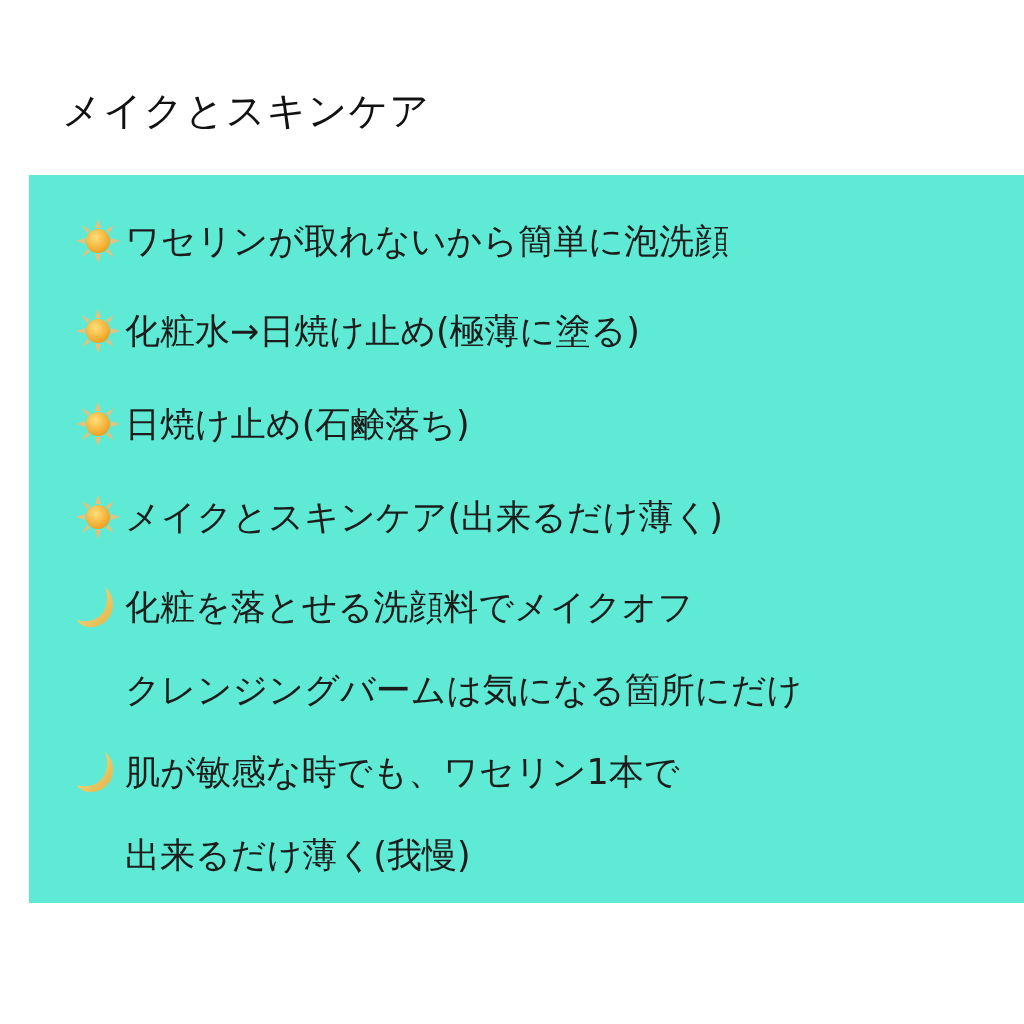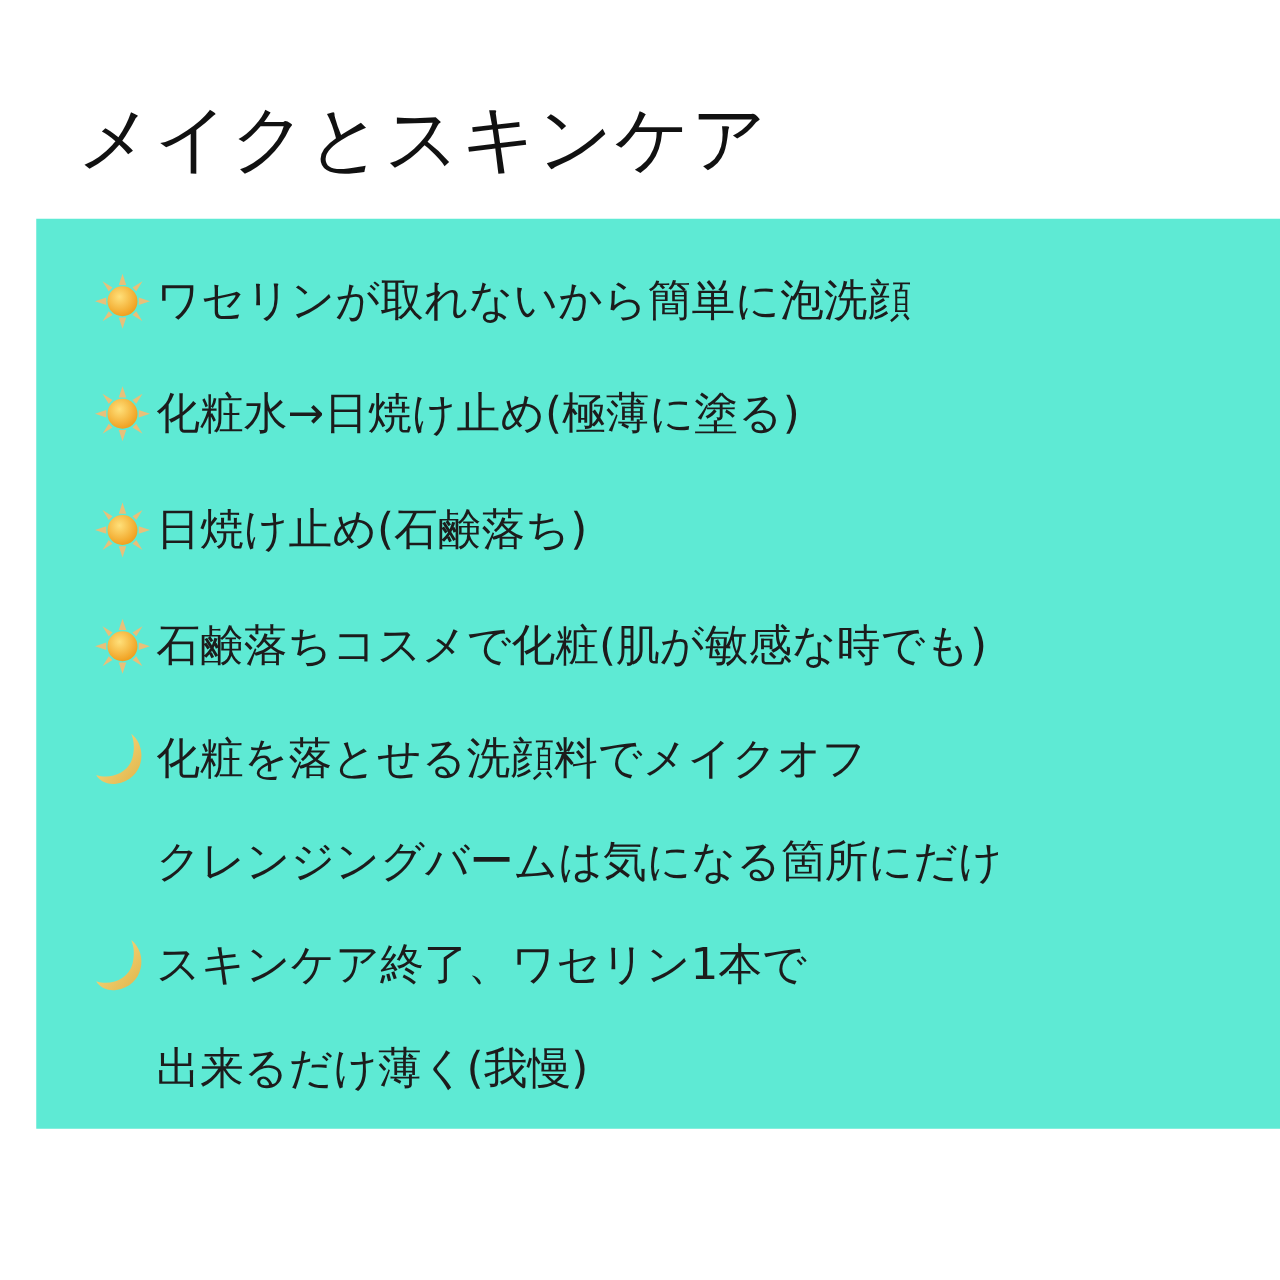--- a/index.html
+++ b/index.html
@@ -2,21 +2,21 @@
 <html><head>
 <meta charset="utf-8">
 <style>
   html, body { margin: 0; padding: 0; }
   body {
     width: 1024px; height: 1024px; background: #ffffff; position: relative; overflow: hidden;
     font-family: "DejaVu Sans", sans-serif; color: #1a1a1a;
   }
   .title {
     position: absolute; left: 62px; top: 76px;
-    font-size: 59px; line-height: 70px; letter-spacing: 1px; color: #111;
+    font-size: 39px; line-height: 70px; letter-spacing: 1px; color: #111;
   }
   .panel {
     position: absolute; left: 29px; top: 175px; width: 965px; height: 728px;
     background: #5eead4;
     padding-left: 33px;
   }
   .line {
     position: absolute; left: 0; height: 50px; display: flex; align-items: center;
     font-size: 35px; white-space: nowrap; color: #1c1c1c;
   }
@@ -102,21 +102,21 @@
             <polygon points="1,23 10,20 10,26"></polygon>
             <polygon points="45,23 36,20 36,26"></polygon>
             <polygon points="7,7 15,12 12,15"></polygon>
             <polygon points="39,39 31,34 34,31"></polygon>
             <polygon points="39,7 34,15 31,12"></polygon>
             <polygon points="7,39 12,31 15,34"></polygon>
           </g>
           <circle cx="23" cy="23" r="12" fill="url(#sg1)"></circle>
         </svg>
     </span>
-    <span class="text">石鹸落ちコスメで化粧(肌が敏感な時でも)</span>
+    <span class="text">メイクとスキンケア(出来るだけ薄く)</span>
   </div>
 
   <div class="line" style="top:407px">
     <span class="icon">
       <svg width="46" height="46" viewBox="0 0 46 46">
           <defs>
             <linearGradient id="mg" x1="0" y1="0" x2="1" y2="1">
               <stop offset="0" stop-color="#fbe08a"></stop>
               <stop offset="1" stop-color="#e0b448"></stop>
             </linearGradient>
@@ -130,20 +130,20 @@
   <div class="line" style="top:490px">
     <span class="text">クレンジングバームは気になる箇所にだけ</span>
   </div>
 
   <div class="line" style="top:572px">
     <span class="icon">
       <svg width="46" height="46" viewBox="0 0 46 46">
           <path d="M30 3 C44 14 40 40 18 43 C10 44 4 40 2 36 C14 40 28 34 31 22 C33 14 32 8 30 3 Z" fill="url(#mg)"></path>
         </svg>
     </span>
-    <span class="text">スキンケア終了、ワセリン1本で</span>
+    <span class="text">肌が敏感な時でも、ワセリン1本で</span>
   </div>
 
   <div class="line" style="top:655px">
     <span class="text">出来るだけ薄く(我慢)</span>
   </div>
 
 </div>
 
 </body></html>

